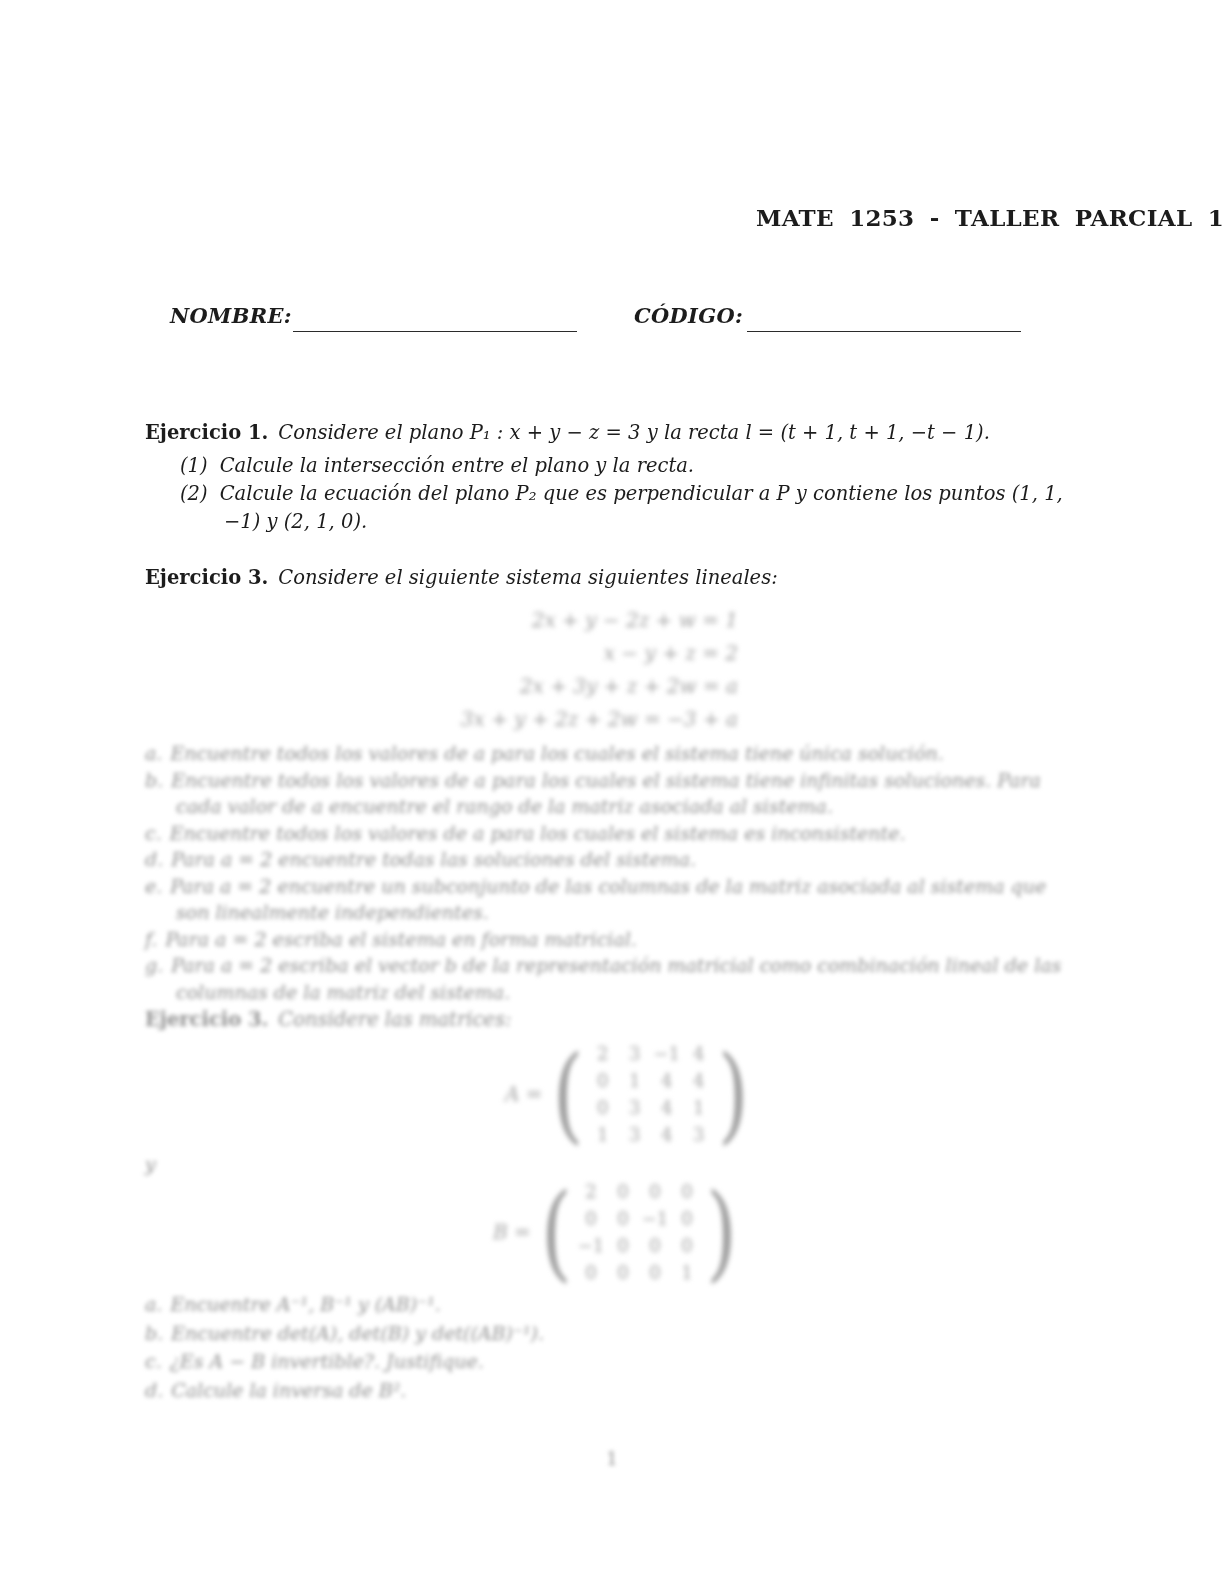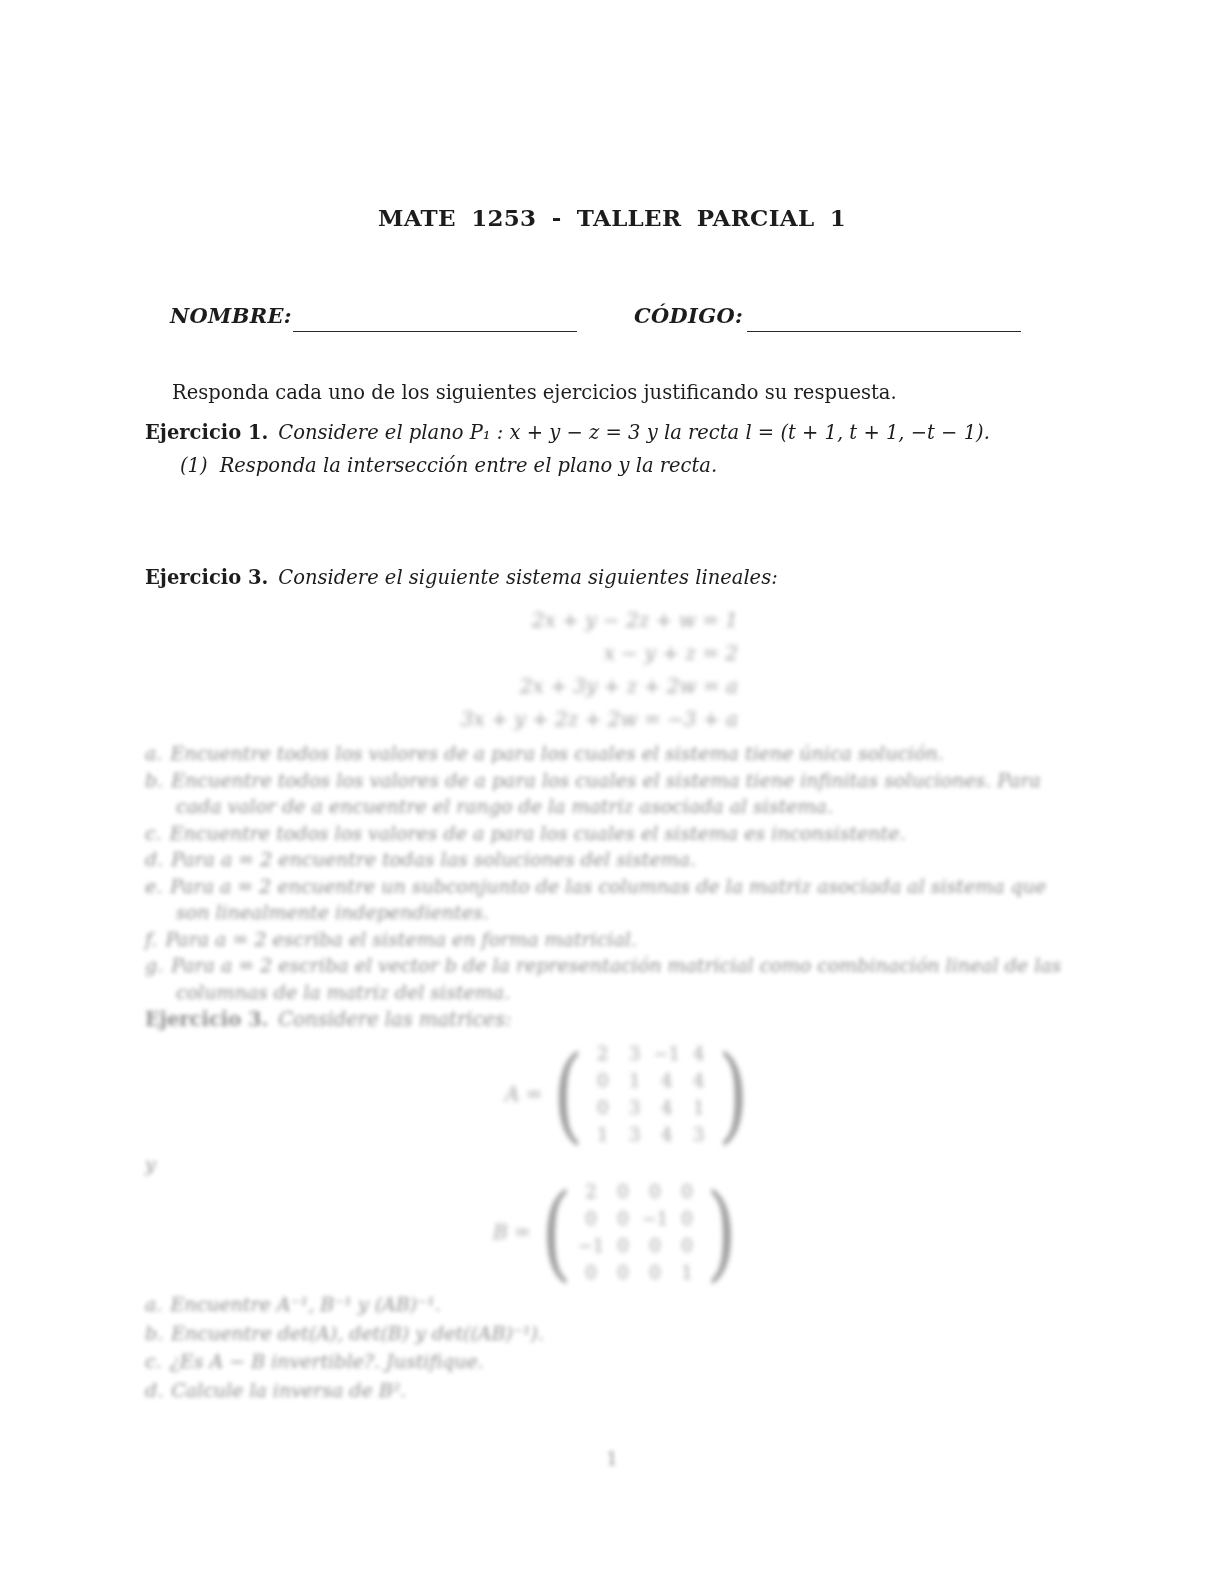--- a/index.html
+++ b/index.html
@@ -1,21 +1,21 @@
 <!DOCTYPE html>
 <html><head>
 <meta charset="utf-8">
 <style>
   html,body { margin:0; padding:0; background:#ffffff; }
   .page {
     position:relative; width:1224px; height:1584px; background:#ffffff;
     font-family:"DejaVu Serif", serif; color:#1c1c1c; overflow:hidden;
   }
   .title {
-    position:absolute; top:204px; left:0; width:100%; text-align:center;
+    position:absolute; top:204px; left:0; width:100%; text-align:right;
     font-weight:bold; font-size:23px; word-spacing:7px; letter-spacing:0.3px;
   }
   .h-label { position:absolute; font-weight:bold; font-size:21px; letter-spacing:0.3px;font-style:italic; }
   .lbl-nombre { left:170px; top:303px; }
   .lbl-codigo { left:634px; top:303px; }
   .blank-line { position:absolute; top:331px; height:0; border-top:1.7px solid #2b2b2b; }
   .line-nombre { left:293px; width:284px; }
   .line-codigo { left:747px; width:274px; }
   .intro { position:absolute; left:172px; top:381px; font-size:19.5px; }
   .exh { position:absolute; left:145px; font-size:19.5px; white-space:nowrap; }
@@ -65,28 +65,30 @@
 
 <div class="page">
 
   <div class="title">MATE 1253 - TALLER PARCIAL 1</div>
 
   <span class="h-label lbl-nombre">NOMBRE:</span>
   <div class="blank-line line-nombre"></div>
   <span class="h-label lbl-codigo">CÓDIGO:</span>
   <div class="blank-line line-codigo"></div>
 
-  <div class="intro">Responda cada uno de los siguientes ejercicios justificando su respuesta.</div>
 
   <div class="exh ex1h">
     <span class="bold">Ejercicio 1.</span><span class="stmt">Considere el plano P₁ : x + y − z = 3 y la recta l = (t + 1, t + 1, −t − 1).</span>
   </div>
   <div class="ex1-items">
     <div class="item">
-      <span class="ilbl">(1)</span><span>Responda la intersección entre el plano y la recta.</span>
+      <span class="ilbl">(1)</span><span>Calcule la intersección entre el plano y la recta.</span>
+    </div>
+    <div class="item">
+      <span class="ilbl">(2)</span><span>Calcule la ecuación del plano P₂ que es perpendicular a P y contiene los puntos (1, 1, −1) y (2, 1, 0).</span>
     </div>
   </div>
 
   <div class="exh ex2h">
     <span class="bold">Ejercicio 3.</span><span class="stmt">Considere el siguiente sistema siguientes lineales:</span>
   </div>
   <div class="eqs bl2">
     <div>2x + y − 2z + w = 1</div>
     <div>x − y + z = 2</div>
     <div>2x + 3y + z + 2w = a</div>

